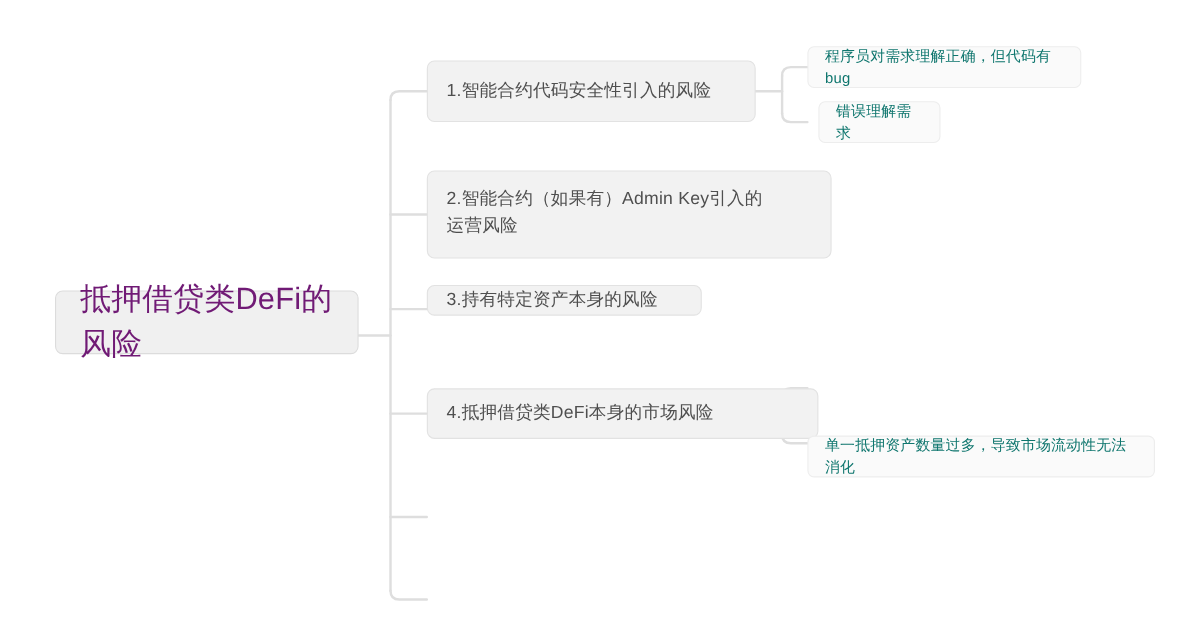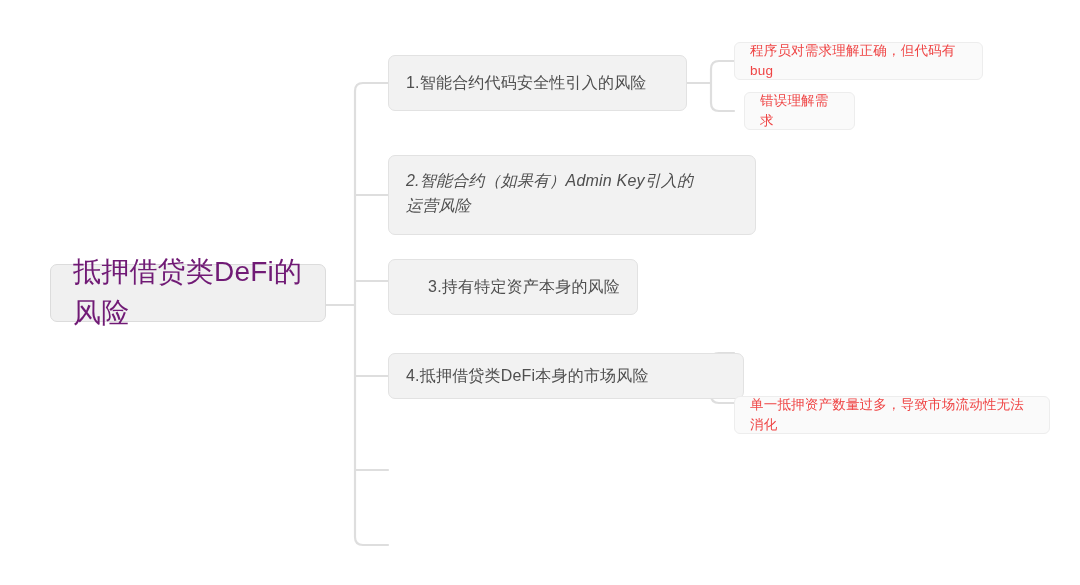--- a/index.html
+++ b/index.html
@@ -51,21 +51,21 @@
     line-height: 1.55;
   }
   .node-l1.multiline {
     align-items: flex-start;
     padding-top: 13px;
   }
   .node-l2 {
     background: #fafafa;
     border: 1px solid #ededed;
     font-size: 13.5px;
-    color: #ef4444;
+    color: #0f766e;
     padding: 0 15px;
     line-height: 1.5;
     border-radius: 6px;
   }
   .node-text {
     white-space: pre-wrap;
     display: block;
   }
 </style>
 </head>
@@ -103,26 +103,26 @@
   </svg>
 
   <div class="node node-root" style="left:50px; top:264px; width:276px; height:58px;">
     <span class="node-text">抵押借贷类DeFi的风险</span>
   </div>
 
   <div class="node node-l1" style="left:388px; top:55px; width:299px; height:56px;">
     <span class="node-text">1.智能合约代码安全性引入的风险</span>
   </div>
 
-  <div class="node node-l1 multiline" style="left:388px; top:155px; width:368px; height:80px;font-style:italic;">
+  <div class="node node-l1 multiline" style="left:388px; top:155px; width:368px; height:80px;">
     <span class="node-text">2.智能合约（如果有）Admin Key引入的
 运营风险</span>
   </div>
 
-  <div class="node node-l1" style="left:388px; top:259px; width:250px; height:56px;justify-content:flex-end;">
+  <div class="node node-l1" style="left:388px; top:259px; width:250px; height:28px;">
     <span class="node-text">3.持有特定资产本身的风险</span>
   </div>
 
   <div class="node node-l1" style="left:388px; top:353px; width:356px; height:46px;">
     <span class="node-text">4.抵押借贷类DeFi本身的市场风险</span>
   </div>
 
 
 
   <div class="node node-l2" style="left:734px; top:42px; width:249px; height:38px;">

